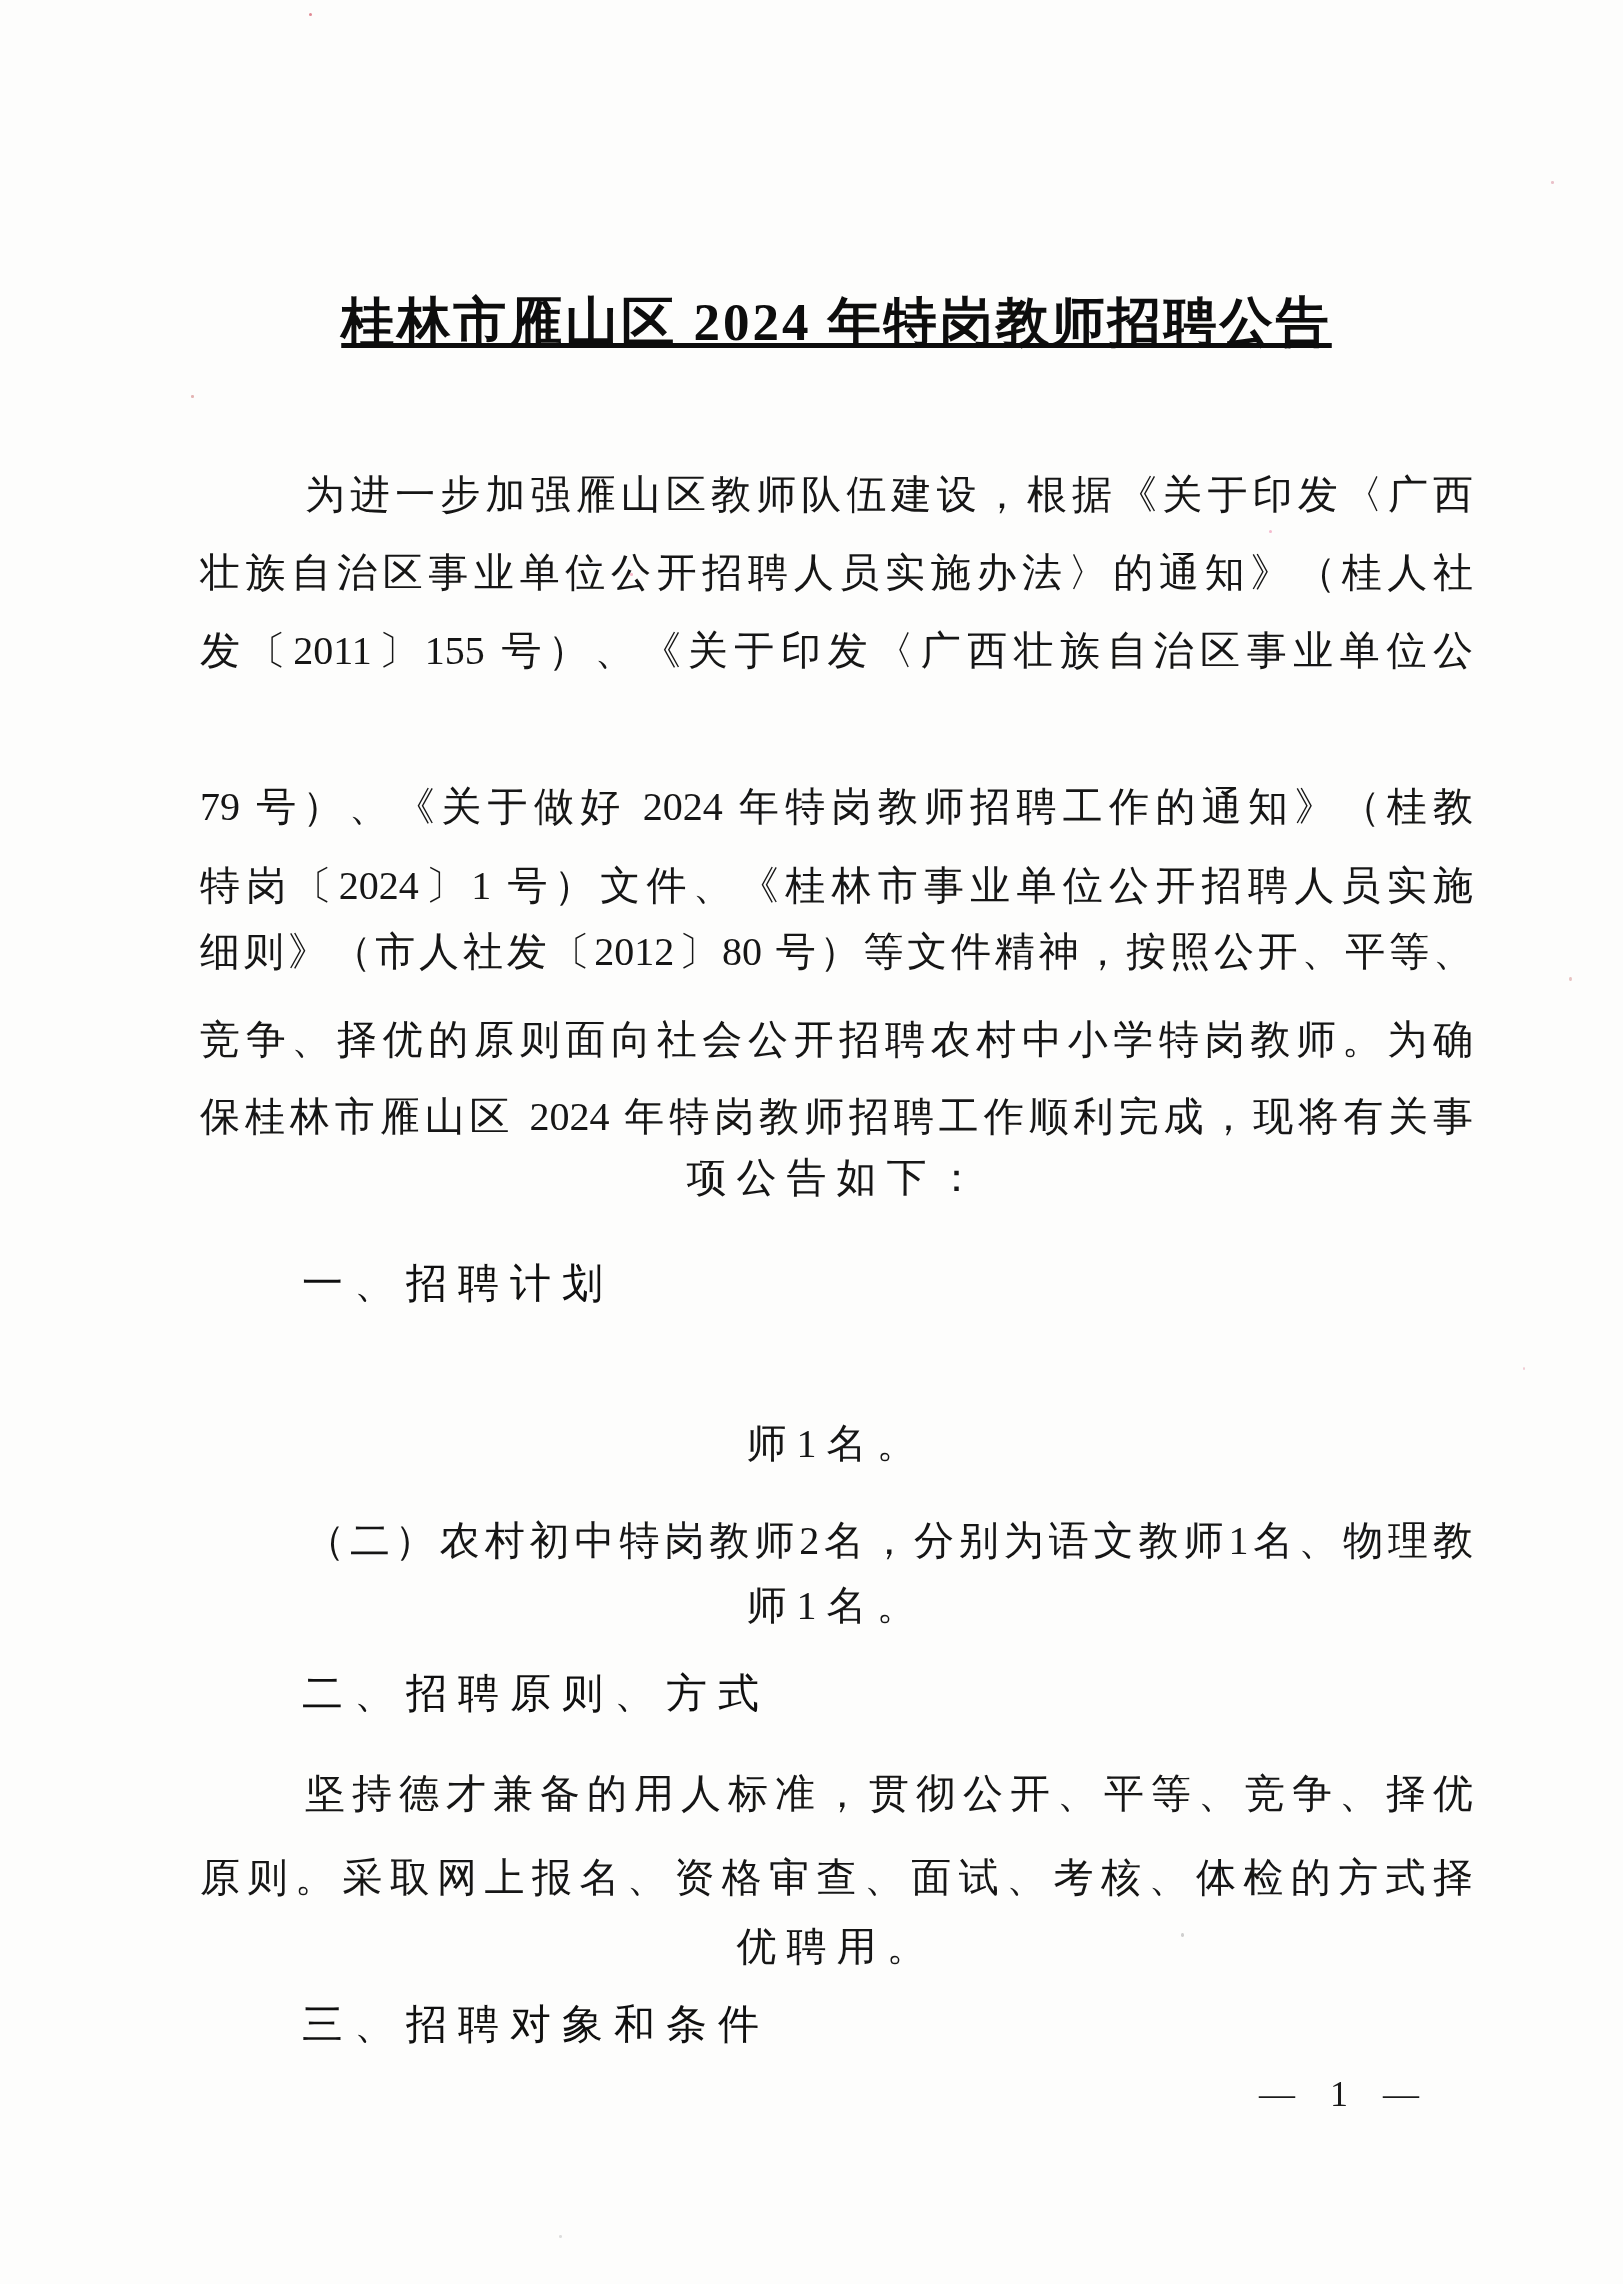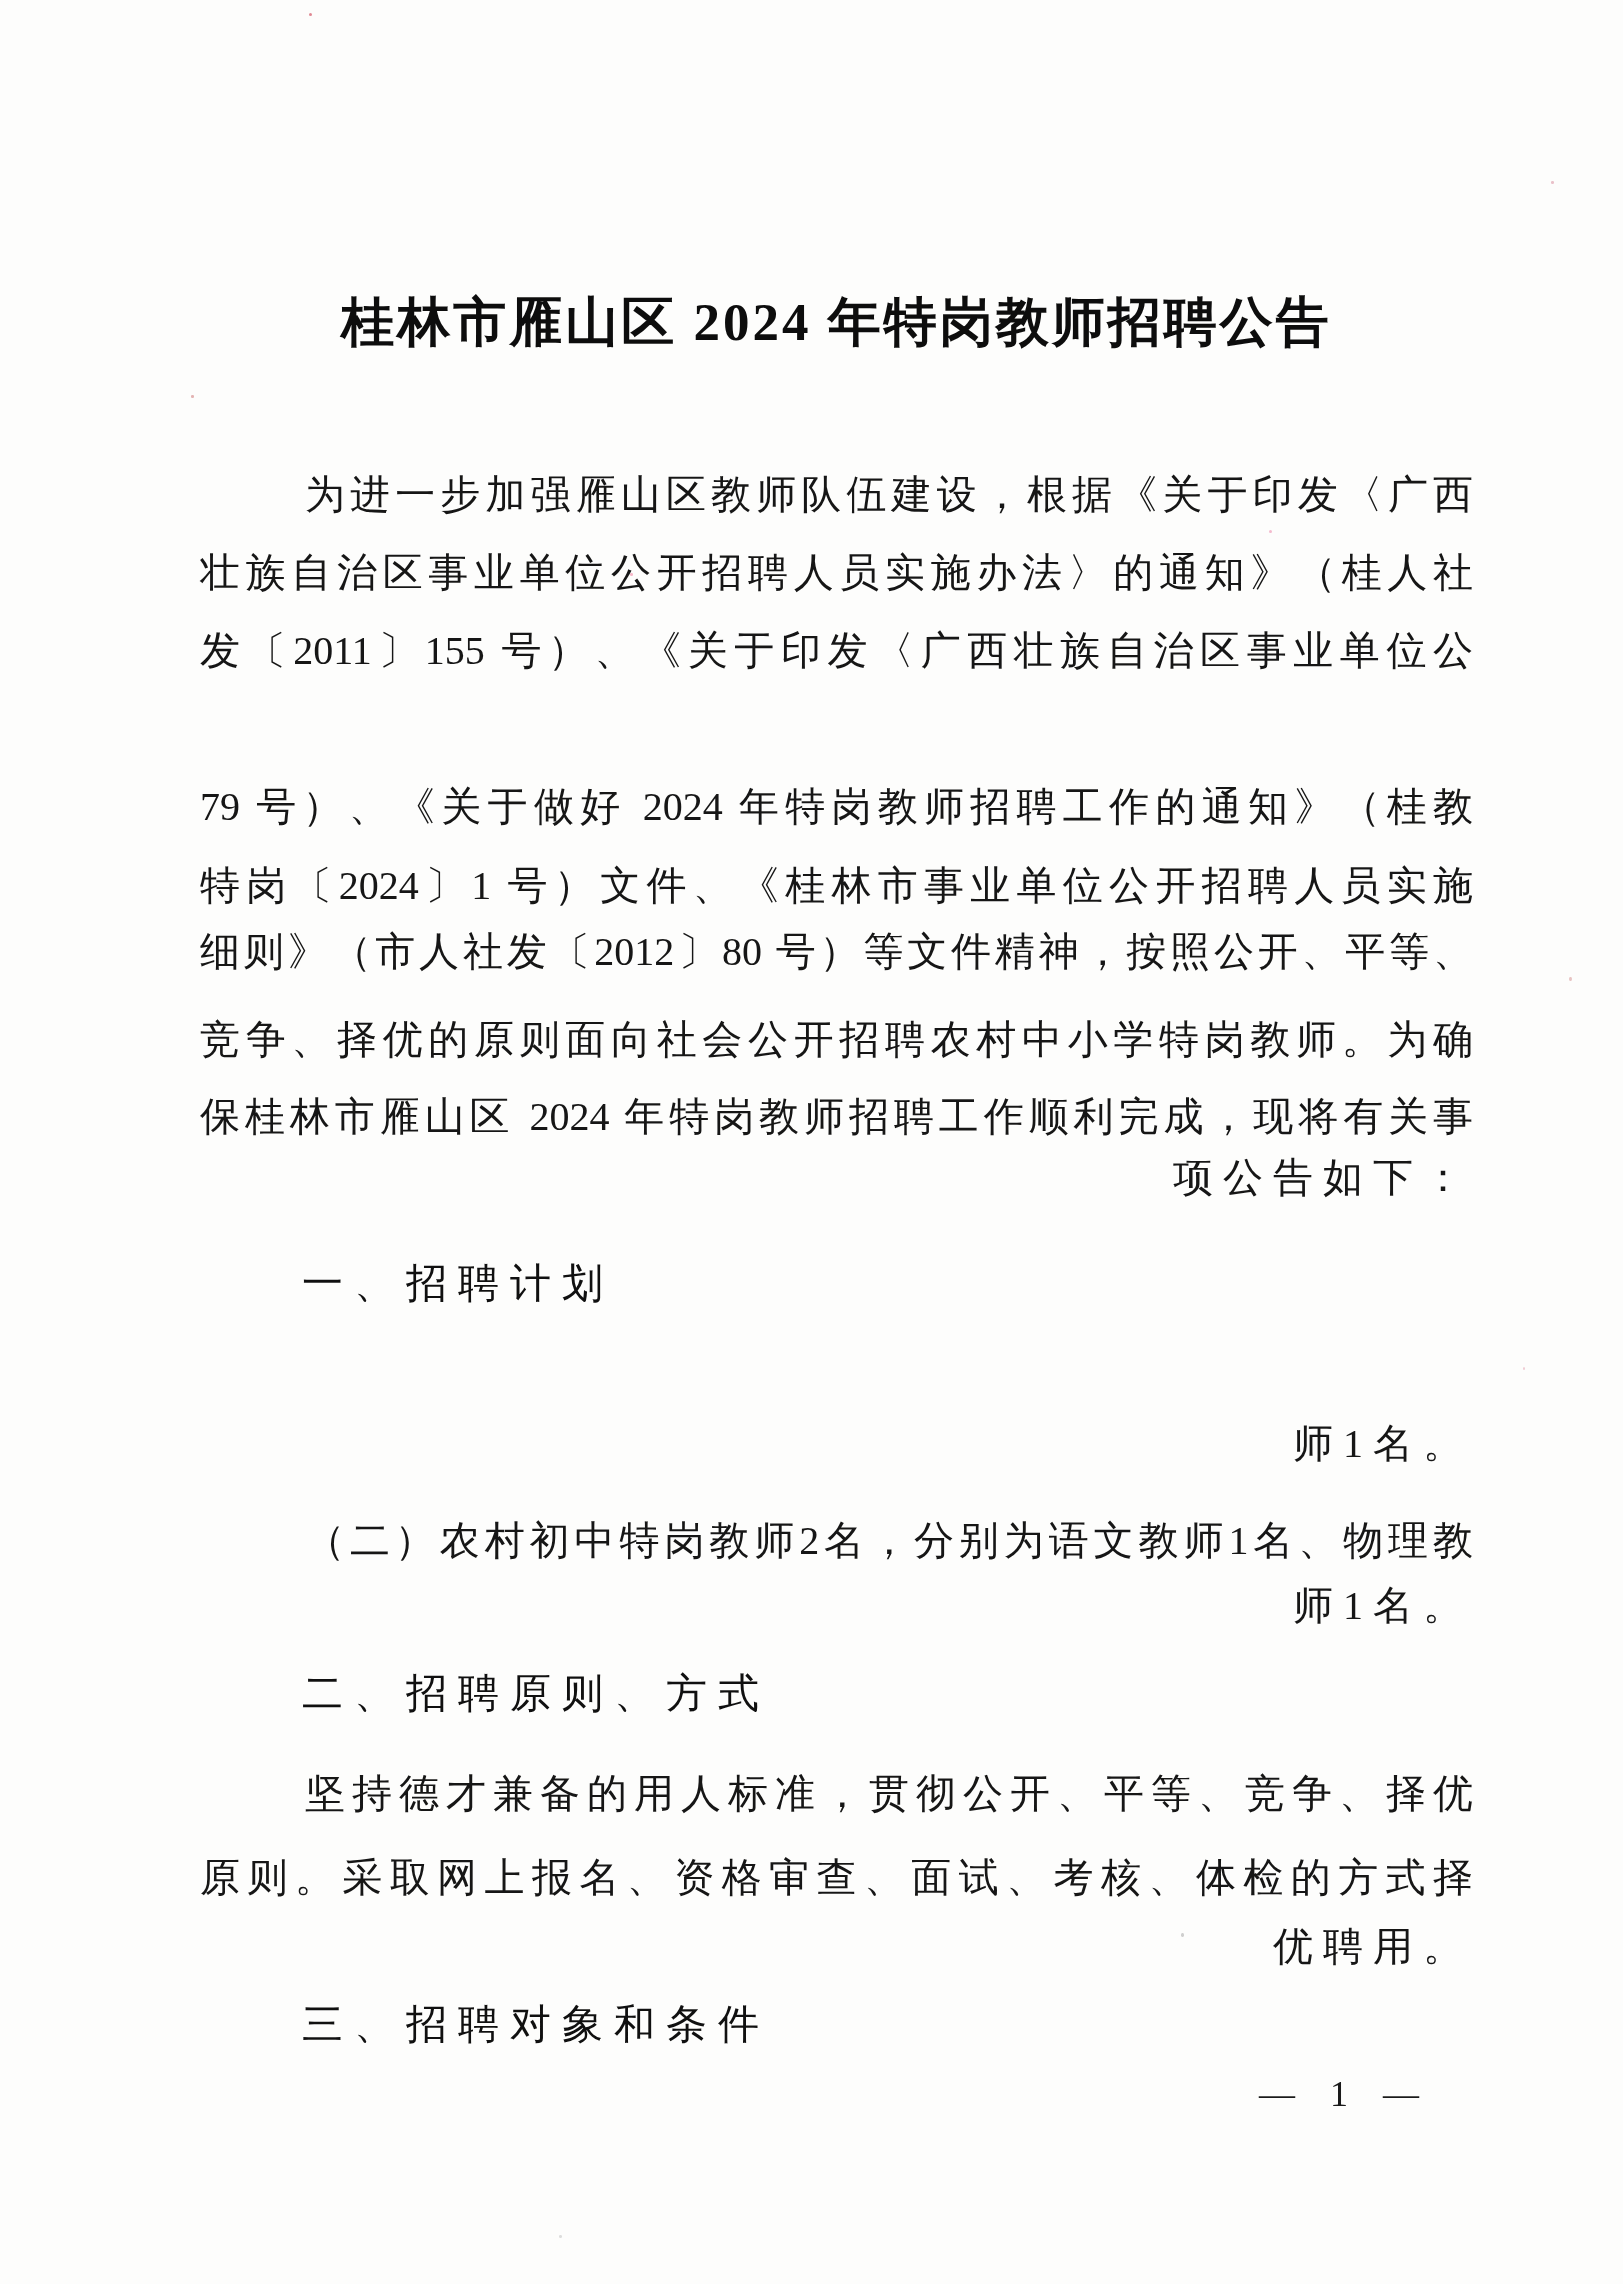--- a/index.html
+++ b/index.html
@@ -20,41 +20,42 @@
     white-space:nowrap;
   }
   .justify{
     white-space:normal;
     text-align:justify;
     text-align-last:justify;
     text-justify:inter-character;
     margin-top:16px;
   }
   .indent{ text-indent:105px; }
-  .last{ letter-spacing:10px; text-align:right; }
+  .last{ letter-spacing:10px; text-align:center; }
   .heading{
     font-family:"Liberation Sans","DejaVu Sans",sans-serif;
     font-weight:400;
     font-size:41px;
     letter-spacing:11px;
     text-indent:102px;
     color:#101010;
   }
   .doc-title{
     position:absolute;
     left:200px;width:1273px;
     top:272px;height:100px;line-height:100px;
     margin:0;
     text-align:center;
     font-family:"Liberation Serif","DejaVu Serif",serif;
     font-weight:700;
     font-size:53px;
     letter-spacing:3px;
     color:#0d0d0d;
     white-space:nowrap;
+    text-decoration:underline;
   }
   .page-number{
     position:absolute;
     top:2064px;right:191px;
     height:60px;line-height:60px;
     font-size:36px;
     letter-spacing:13px;
     color:#1a1a1a;
     text-align:right;
   }

